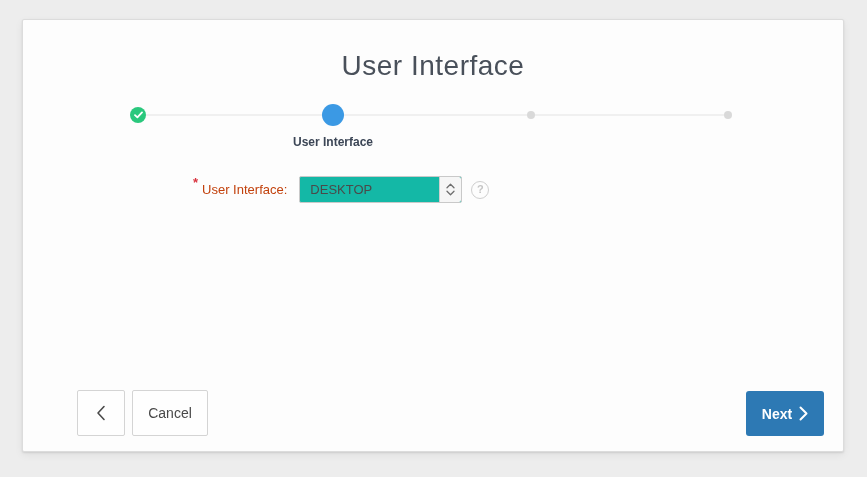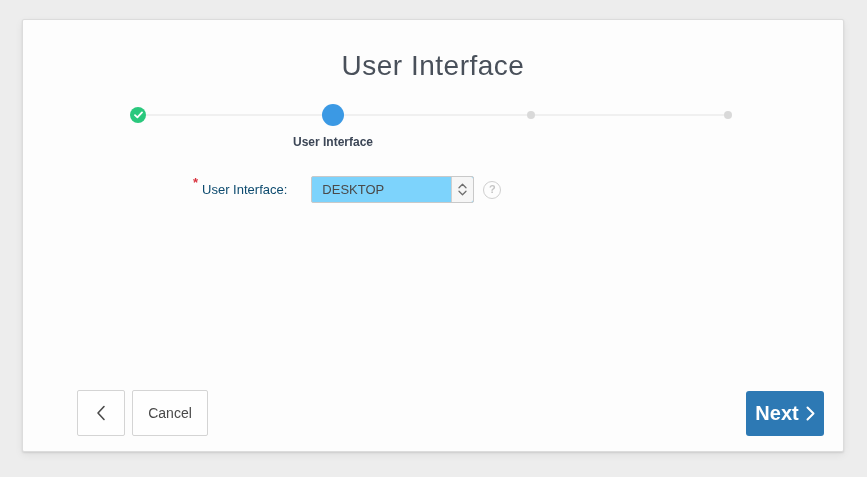--- a/index.html
+++ b/index.html
@@ -50,25 +50,25 @@
   }
   
   .form-row{
     position:absolute;left:170px;top:152px;height:35px;
     display:flex;align-items:center;
   }
   .required-marker{
     color:var(--required-red);font-size:13px;font-weight:bold;
     align-self:flex-start;margin:3px 4px 0 0;
   }
-  .field-label{font-size:13px;color:#0c4a6e;margin-right:24px;}
+  .field-label{font-size:13px;color:#c2410c;margin-right:12px;}
   .select{
     display:flex;align-items:stretch;
     width:163px;height:27px;
-    background:#7dd3fc;border:1px solid #c9c9c9;border-radius:2px;
+    background:#14b8a6;border:1px solid #c9c9c9;border-radius:2px;
     cursor:default;
   }
   .select-value{
     flex:1;font-size:13px;color:#4a4a4a;
     line-height:25px;padding:0 10px;overflow:hidden;white-space:nowrap;
   }
   .select-spinner{
     width:22px;background:#f6f6f6;border-left:1px solid #cfcfcf;
     display:flex;flex-direction:column;align-items:center;justify-content:center;gap:1px;
     border-radius:0 2px 2px 0;
@@ -91,21 +91,21 @@
     display:flex;align-items:center;justify-content:center;
     cursor:pointer;
     margin-left:36px;
   }
   .back-btn{left:18px;width:48px;}
   .cancel-btn{left:73px;width:76px;}
   .next-btn{
     position:absolute;top:371px;right:19px;width:78px;height:45px;
     background:var(--next-button-blue);
     border:none;border-radius:3px;
-    color:#ffffff;font-size:20px;font-weight:bold;
+    color:#ffffff;font-size:14px;font-weight:bold;
     font-family:"Liberation Sans", sans-serif;
     display:flex;align-items:center;justify-content:center;gap:7px;
     cursor:pointer;
   }
 </style>
 </head>
 <body>
 
 <div class="page">
   <div class="card">

